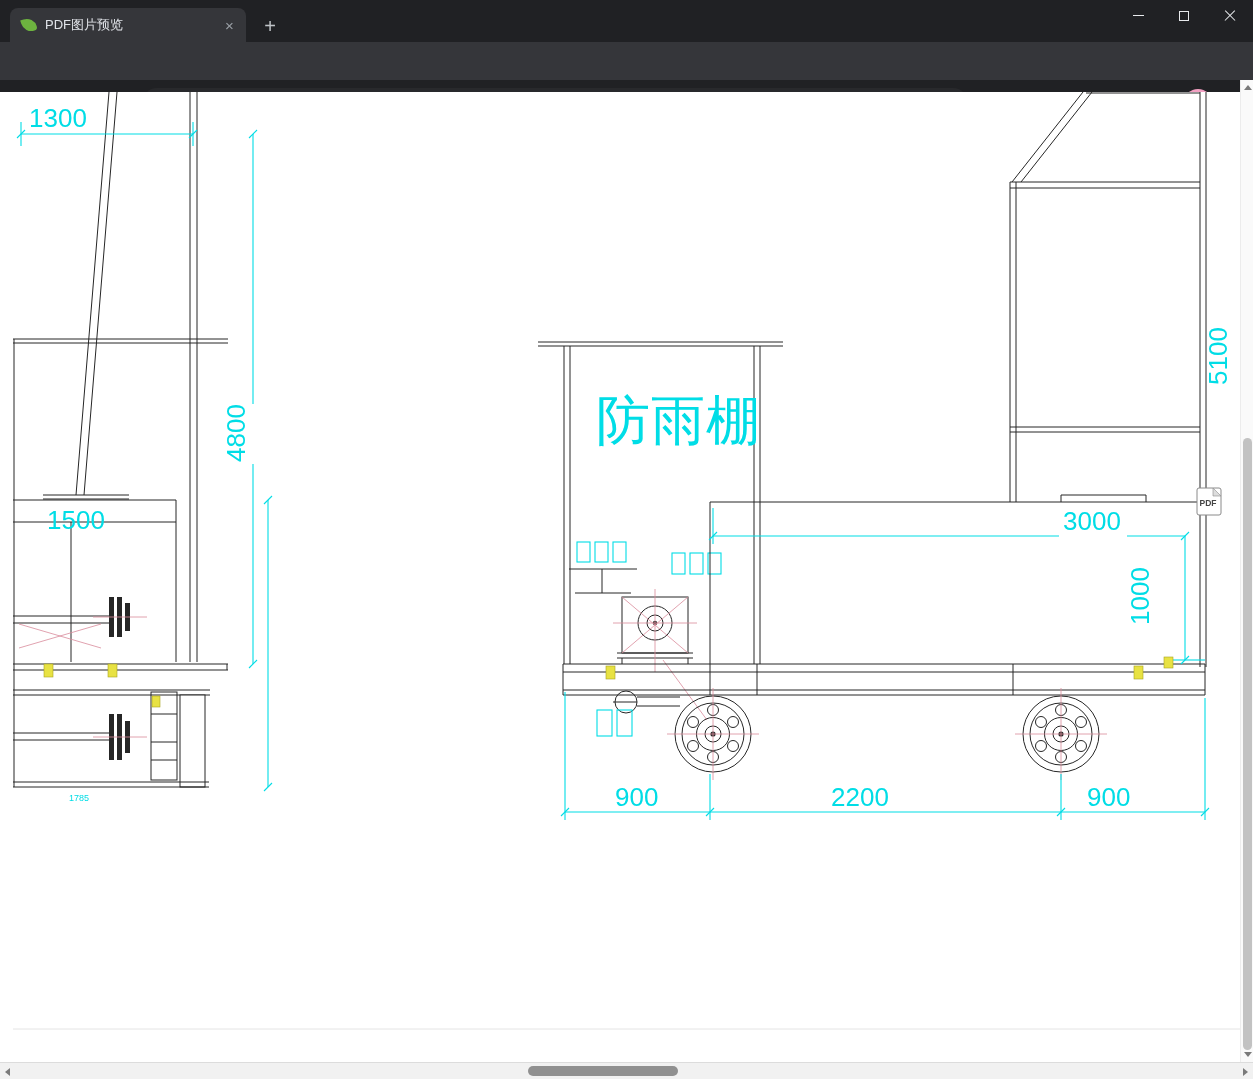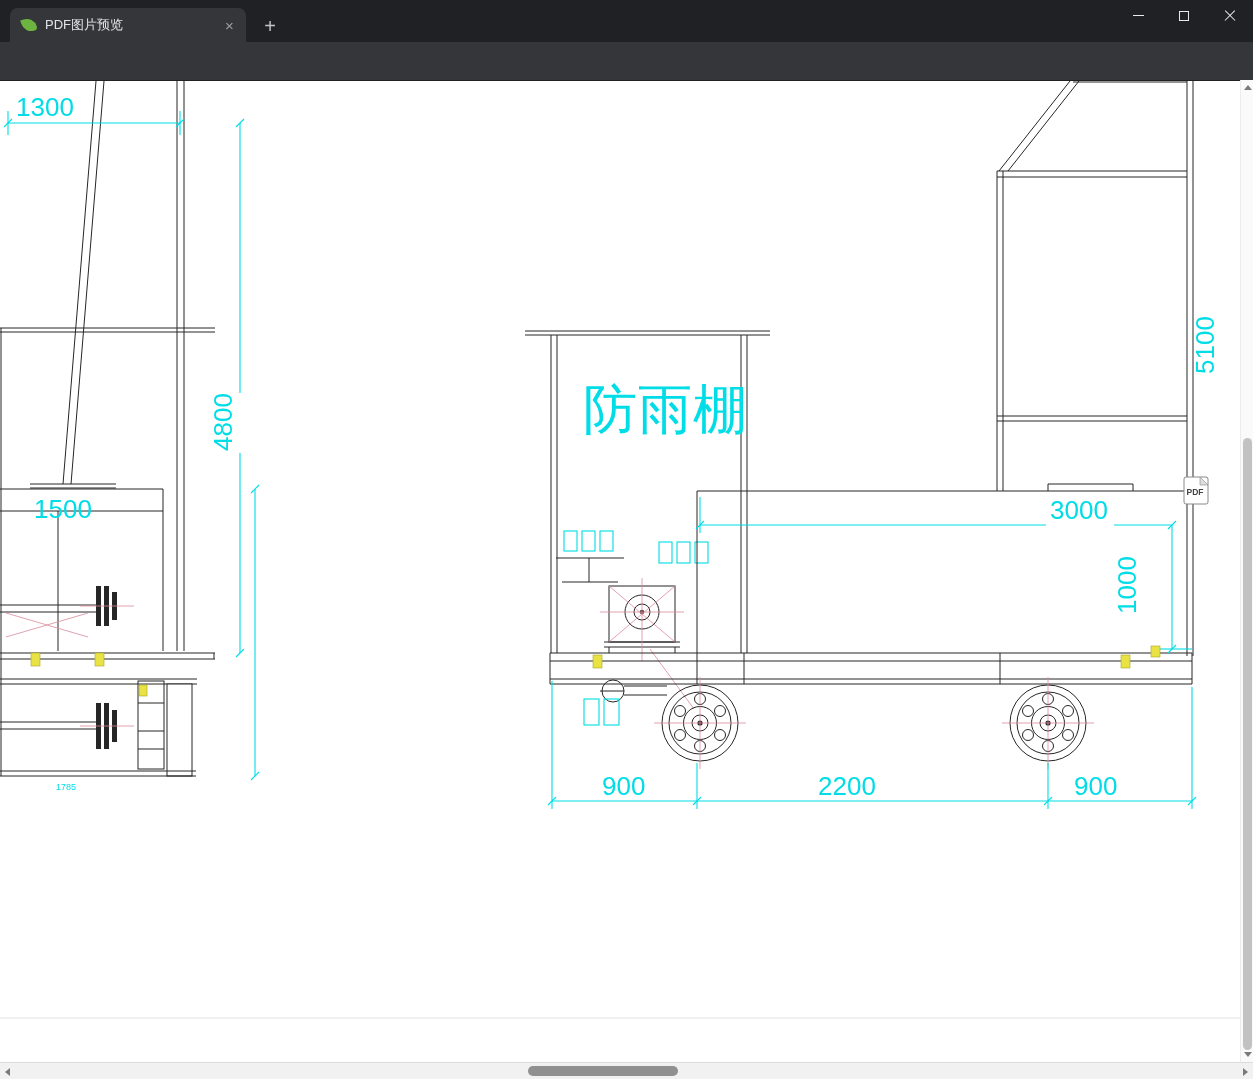--- a/index.html
+++ b/index.html
@@ -58,22 +58,22 @@
   .avatar { position:absolute; left:1184px; top:47px; width:28px; height:28px; border-radius:50%;
             background:#f2a0c2; overflow:hidden; }
   .avatar .head { position:absolute; left:10px; top:6px; width:8px; height:8px; border-radius:50%;
                   background:#a43c66; }
   .avatar .body { position:absolute; left:6px; top:16px; width:16px; height:10px;
                   border-radius:8px 8px 0 0; background:#a43c66; }
   .menu-dots { position:absolute; left:1224px; top:48px; width:14px; height:26px; color:#c0c4c8;
                font-size:17px; line-height:26px; text-align:center; }
 
   
-  .content { position:absolute; top:81px; left:0; width:1253px; height:982px; background:#ffffff;
-             overflow:hidden; }
+  .content { position:absolute; top:92px; left:0; width:1253px; height:982px; background:#ffffff;
+             overflow:hidden;text-align:right; }
   svg .bk  { stroke:#262626; stroke-width:1; fill:none; }
   svg .bkf { fill:#262626; stroke:none; }
   svg .cy  { stroke:#00dde6; stroke-width:1.1; fill:none; }
   svg .rd  { stroke:#d98a9b; stroke-width:0.8; fill:none; }
   svg .yw  { fill:#e8e243; stroke:#a8a51f; stroke-width:0.6; }
   svg .pg  { stroke:#e4e4e4; stroke-width:1; }
   svg text.dim { fill:#00dde6; font-family:"Liberation Sans",sans-serif; font-size:26px; }
   svg text.dim-small { font-size:9px; }
   svg text.shelter { fill:#00dde6; font-family:"Liberation Sans",sans-serif; font-size:54px;
                      letter-spacing:1px; }

